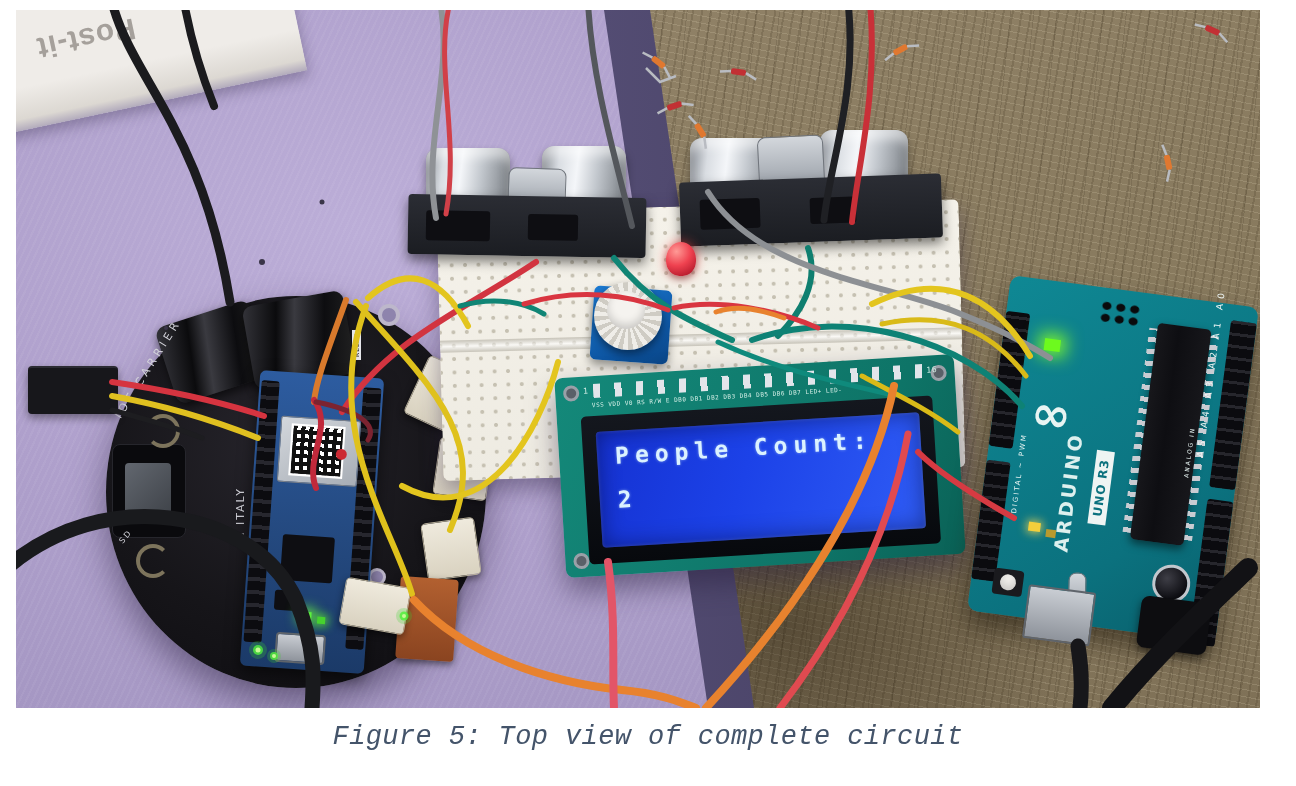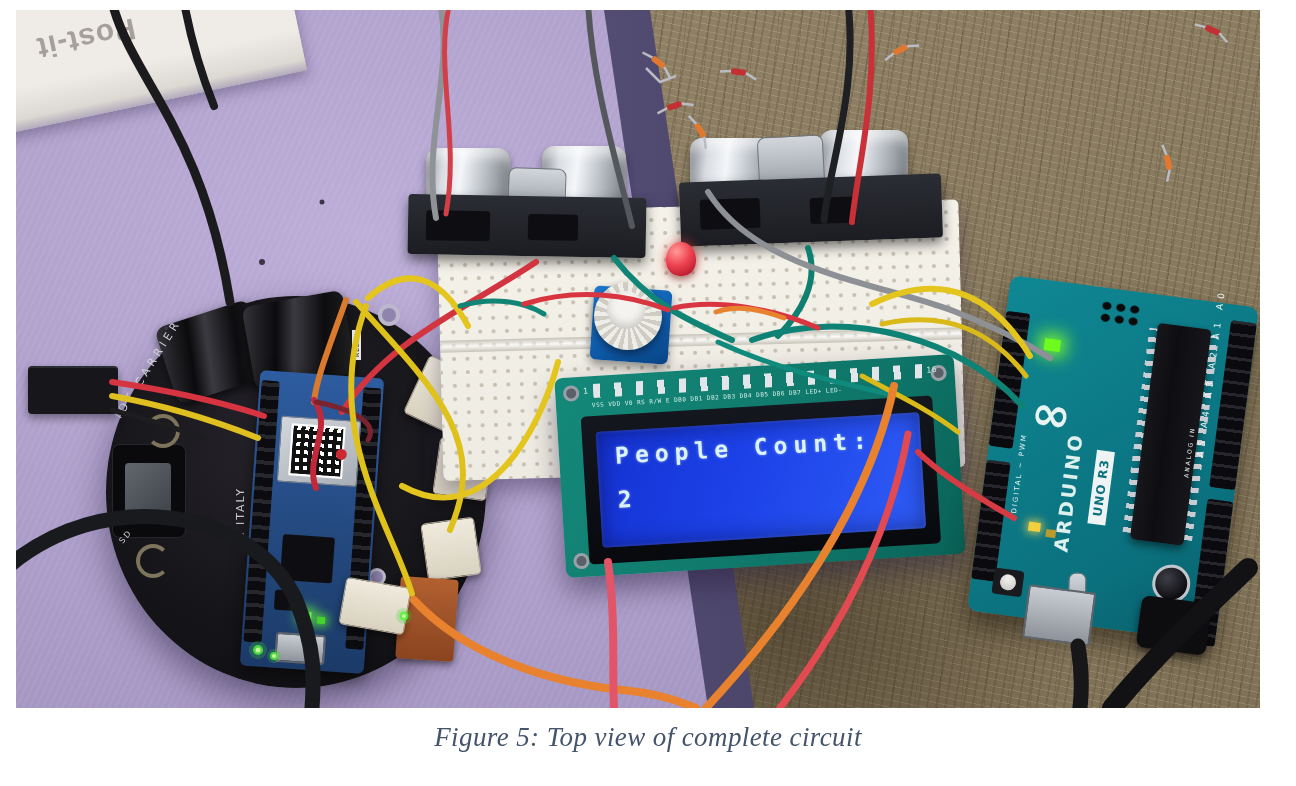--- a/index.html
+++ b/index.html
@@ -78,21 +78,21 @@
   .unoboard{background:linear-gradient(140deg,#0f8894 0%,#0b717e 70%,#095f6b 100%);border-radius:10px;
       box-shadow:0 14px 26px rgba(30,22,10,.55);}
   .uno-header{background:repeating-linear-gradient(0deg,#0b0b0f 0 9px,#26262c 9px 12px);border-radius:3px;}
   .dip{background:linear-gradient(90deg,#17171b,#0e0e12 40%,#17171b);border-radius:5px;box-shadow:0 4px 8px rgba(0,0,0,.5);}
   .diplegs{background:repeating-linear-gradient(0deg,#c9ccd2 0 5px, rgba(0,0,0,0) 5px 12px);}
   .cap{border-radius:50%;background:radial-gradient(circle at 35% 35%, #3e3e46, #0d0d12 72%);border:3px solid #c2c7cd;box-sizing:border-box;}
   .usbmetal{background:linear-gradient(180deg,#c9cdd3,#8e939b);border:2px solid #5f646b;box-sizing:border-box;}
   .whiteconn{background:linear-gradient(180deg,#efeadd,#d9d2c0);border:1px solid #b5ad98;border-radius:5px;box-shadow:0 3px 7px rgba(0,0,0,.45);}
   .label-tiny{font-size:7px;color:#e9f6f4;letter-spacing:2px;}
   .caption{position:absolute;left:0;top:722px;width:1296px;text-align:center;
-      font-family:Liberation Serif, serif;font-style:italic;font-size:27px;color:#44546a;letter-spacing:.4px;}
+      font-family:Liberation Mono, monospace;font-style:italic;font-size:27px;color:#44546a;letter-spacing:.4px;}
   svg.wires{position:absolute;left:0;top:0;pointer-events:none;}
 </style>
 </head>
 <body>
 
 <div class="photo">
   <div class="abs mat-texture"></div>
   <div class="abs wood"></div>
   <div class="abs binding"></div>
 

